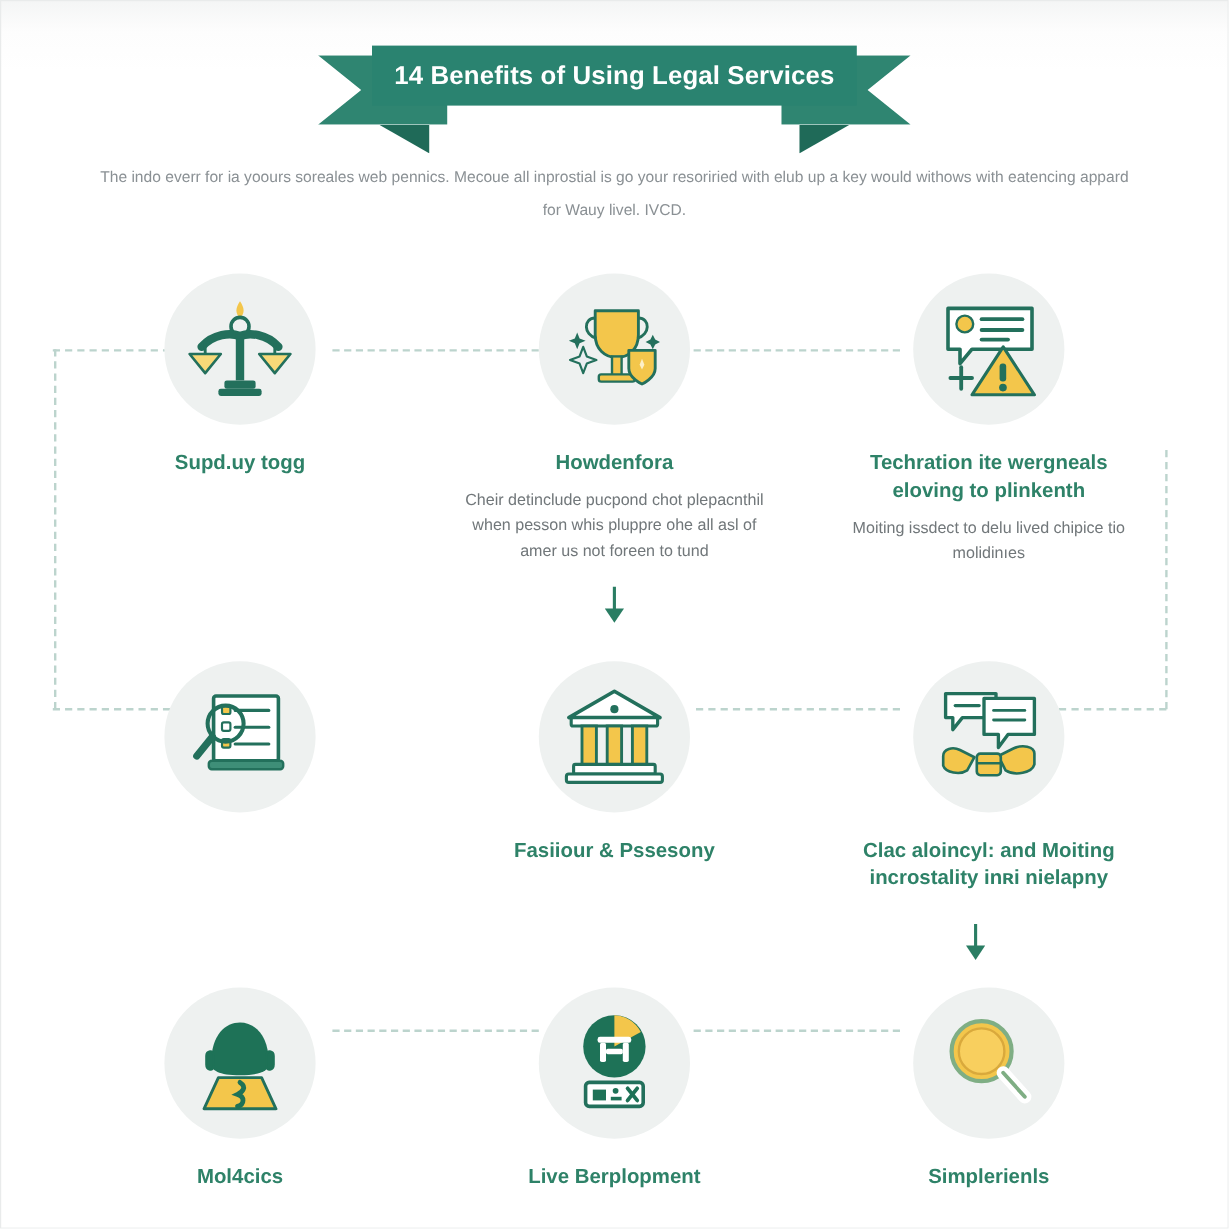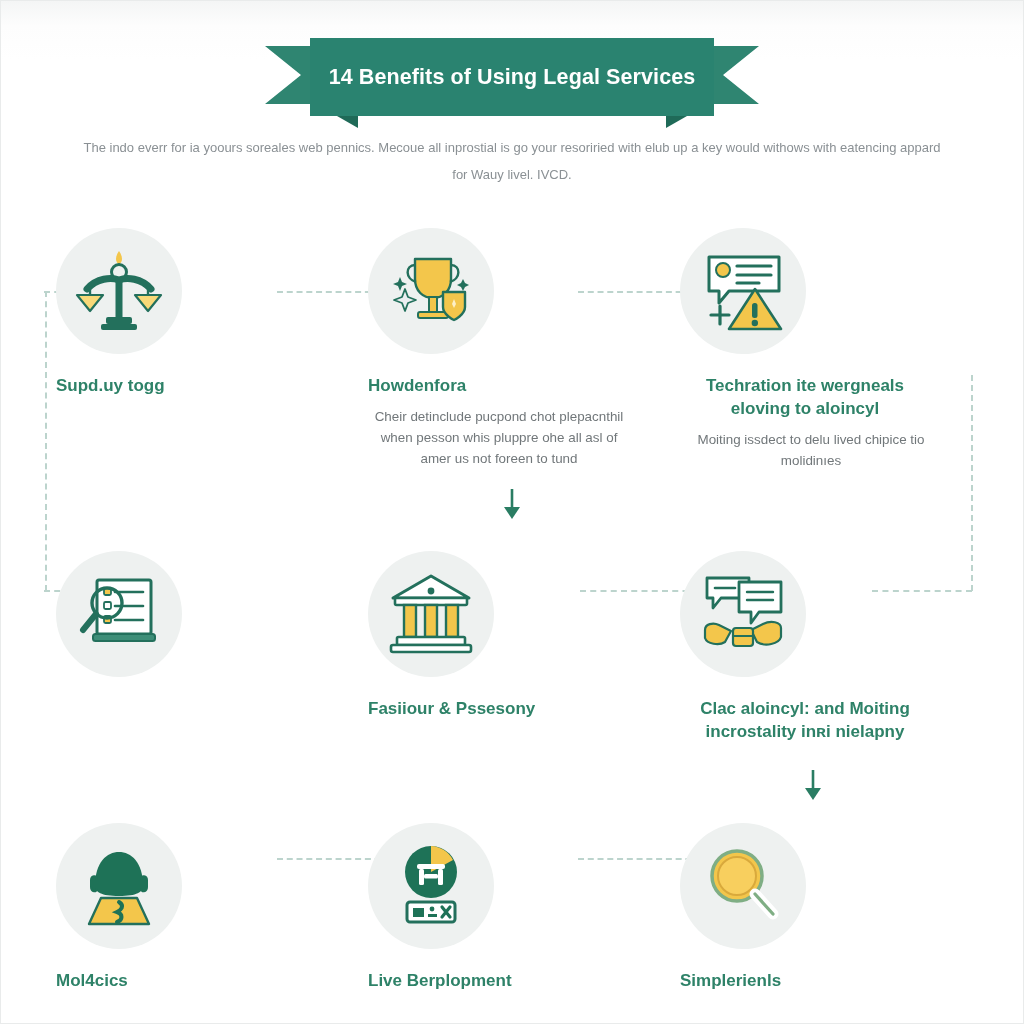--- a/index.html
+++ b/index.html
@@ -57,21 +57,21 @@
   }
   .ribbon-fold.left  { left: 316px;  clip-path: polygon(0 0, 100% 0, 100% 100%); }
   .ribbon-fold.right { right: 316px; clip-path: polygon(0 0, 100% 0, 0 100%); }
 
   .ribbon-body {
     position: absolute;
     left: 50%;
     transform: translateX(-50%);
     top: 0;
     width: 404px;
-    height: 78px;
+    height: 50px;
     background: #2a8370;
     display: flex;
     align-items: center;
     justify-content: center;
   }
   .ribbon-title {
     color: #ffffff;
     font-size: 21.5px;
     font-weight: bold;
     letter-spacing: .1px;
@@ -107,21 +107,21 @@
     top: 228px;
     left: 44px;
     width: 936px;
     display: grid;
     grid-template-columns: repeat(3, 1fr);
     row-gap: 80px;
   }
   .card {
     display: flex;
     flex-direction: column;
-    align-items: flex-start;
+    align-items: center;
     padding: 0 12px;
   }
   .icon-circle {
     width: 126px;
     height: 126px;
     border-radius: 50%;
     background: #eef1f0;
     display: flex;
     align-items: center;
     justify-content: center;
@@ -240,21 +240,21 @@
           <line x1="40" y1="21" x2="74" y2="21" stroke="#23705c" stroke-width="3.2" stroke-linecap="round"></line>
           <line x1="40" y1="30" x2="74" y2="30" stroke="#23705c" stroke-width="3.2" stroke-linecap="round"></line>
           <line x1="40" y1="38" x2="62" y2="38" stroke="#23705c" stroke-width="3.2" stroke-linecap="round"></line>
           <path d="M58 44 L84 84 H32 Z" fill="#f3c64b" stroke="#23705c" stroke-width="2.6" stroke-linejoin="round"></path>
           <rect x="55" y="58" width="5.5" height="15" rx="2.5" fill="#23705c"></rect>
           <circle cx="57.8" cy="78" r="3.2" fill="#23705c"></circle>
           <line x1="14" y1="70" x2="32" y2="70" stroke="#23705c" stroke-width="3.2" stroke-linecap="round"></line>
           <line x1="23" y1="61" x2="23" y2="79" stroke="#23705c" stroke-width="3.2" stroke-linecap="round"></line>
         </svg>
       </div>
-      <div class="card-title">Techration ite wergneals eloving to aloincyl</div>
+      <div class="card-title">Techration ite wergneals eloving to plinkenth</div>
       <div class="card-desc">Moiting issdect to delu lived chipice tio molidinıes</div>
     </div>
 
     <div class="card">
       <div class="icon-circle">
         <svg width="92" height="92" viewBox="0 0 92 92">
           <rect x="24" y="12" width="54" height="54" rx="2" fill="#ffffff" stroke="#23705c" stroke-width="3"></rect>
           <rect x="20" y="66" width="62" height="7" rx="2.5" fill="#3e8e78" stroke="#23705c" stroke-width="2"></rect>
           <line x1="42" y1="24" x2="70" y2="24" stroke="#23705c" stroke-width="2.6" stroke-linecap="round"></line>
           <line x1="42" y1="38" x2="70" y2="38" stroke="#23705c" stroke-width="2.6" stroke-linecap="round"></line>

